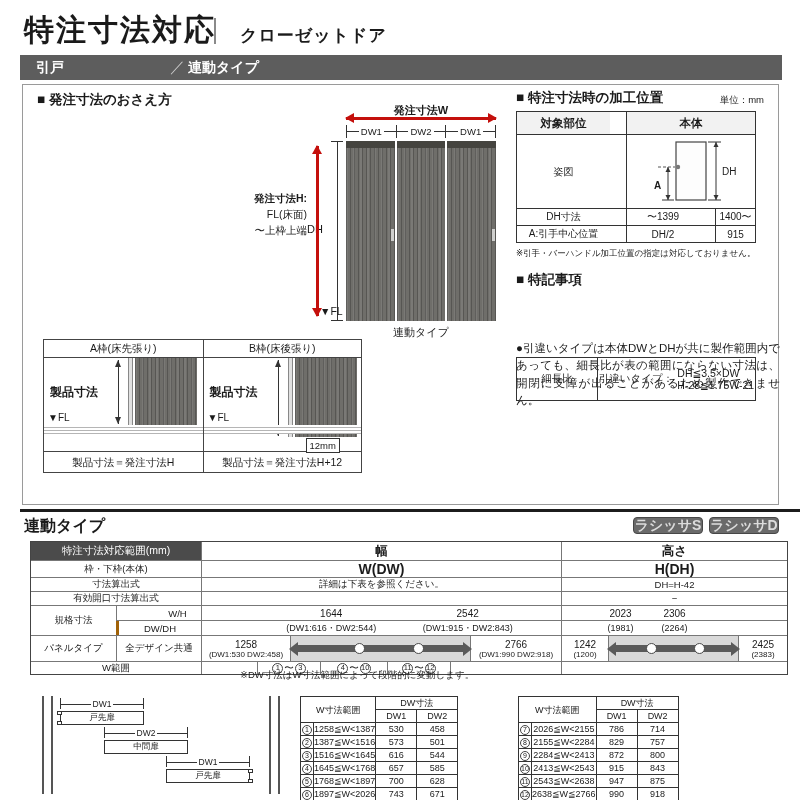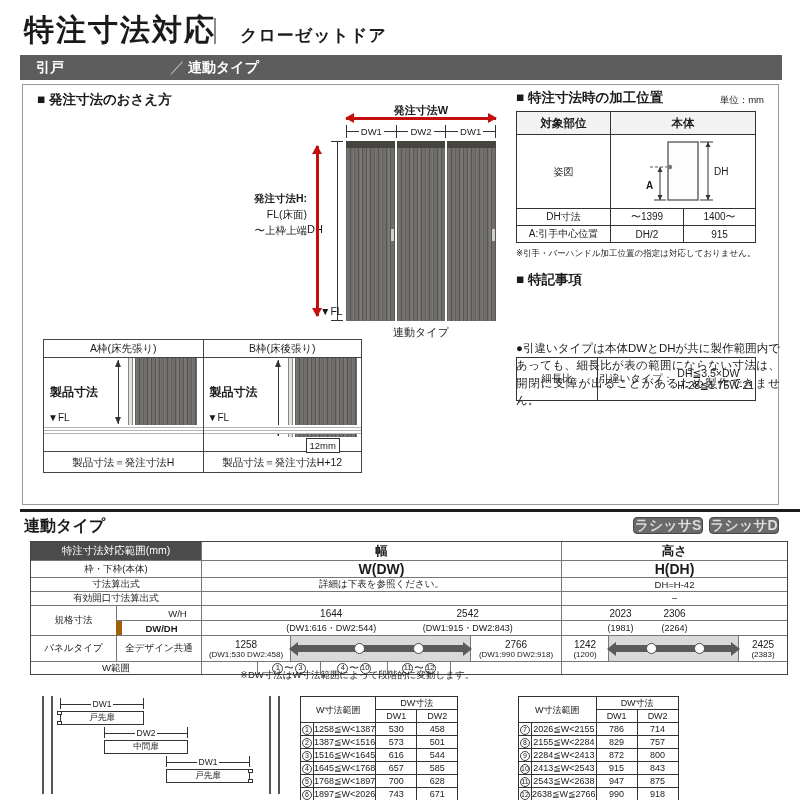--- a/index.html
+++ b/index.html
@@ -63,21 +63,21 @@
   .fd-floor { position:absolute; left:0; width:100%; height:9px;
     background:repeating-linear-gradient(0deg,#b5b5b5 0 1px,#fff 1px 3px); }
   .fd-frame { position:absolute; width:5px; background:#e0e0e0; border-left:1px solid #888; border-right:1px solid #888; }
   .wood { background-color:#6f6e6a;
     background-image:repeating-linear-gradient(90deg, rgba(0,0,0,.22) 0 1px, transparent 1px 4px),
                      repeating-linear-gradient(90deg, rgba(255,255,255,.08) 0 2px, transparent 2px 7px); }
   .mm-note { border:1px solid #333; background:#fff; font-size:9.5px; padding:0 3px; line-height:13px; }
 
   
   .pt { border:1.5px solid #333; background:#fff; }
-  .pt-row { display:flex; border-top:1px solid #333; }
+  .pt-row { display:flex; border-top:1px solid #333;gap:16px; }
   .pt-row:first-child { border-top:0; }
   .pt-c { border-left:1px solid #333; display:flex; align-items:center; justify-content:center; }
   .pt-c:first-child { border-left:0; }
   .pt-head { background:#f2f2f2; font-weight:bold; font-size:11.5px; }
 
   
   #notes-bullet { font-size:11.5px; line-height:1.5; text-align:justify; }
   .rt { border:1.5px solid #333; display:flex; }
   .rt-label { width:80px; display:flex; align-items:center; justify-content:center; font-size:10.5px; }
   .rt-body { flex:1; border-left:1px solid #333; display:flex; align-items:center; justify-content:center; gap:4px; font-size:10.5px; }
@@ -302,21 +302,21 @@
           <div class="st-c" style="width:360px;font-size:10px;">
             <span class="pair-val" style="left:36%;">1644</span>
             <span class="pair-val" style="left:74%;">2542</span>
           </div>
           <div class="st-c" style="flex:1;font-size:10px;">
             <span class="pair-val" style="left:26%;">2023</span>
             <span class="pair-val" style="left:50%;">2306</span>
           </div>
         </div>
         <div style="display:flex;height:15px;border-top:1px solid #777;">
-          <div class="st-c cw-half" style="border-left:6px solid #a16207;font-weight:bold;">DW/DH</div>
+          <div class="st-c cw-half" style="border-left:3px solid #a16207;">DW/DH</div>
           <div class="st-c" style="width:360px;font-size:9px;">
             <span class="pair-val" style="left:36%;">(DW1:616・DW2:544)</span>
             <span class="pair-val" style="left:74%;">(DW1:915・DW2:843)</span>
           </div>
           <div class="st-c" style="flex:1;font-size:9px;">
             <span class="pair-val" style="left:26%;">(1981)</span>
             <span class="pair-val" style="left:50%;">(2264)</span>
           </div>
         </div>
       </div>

